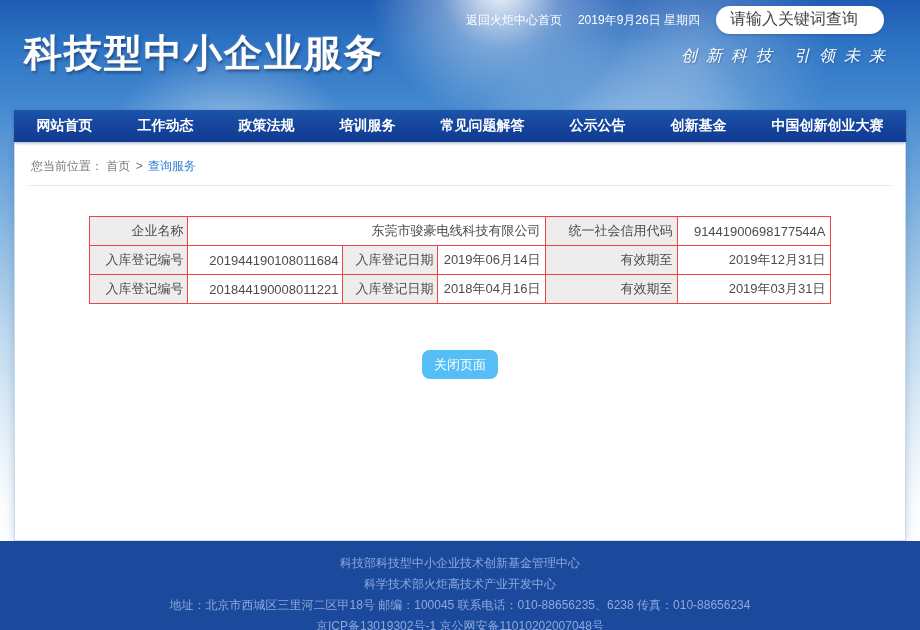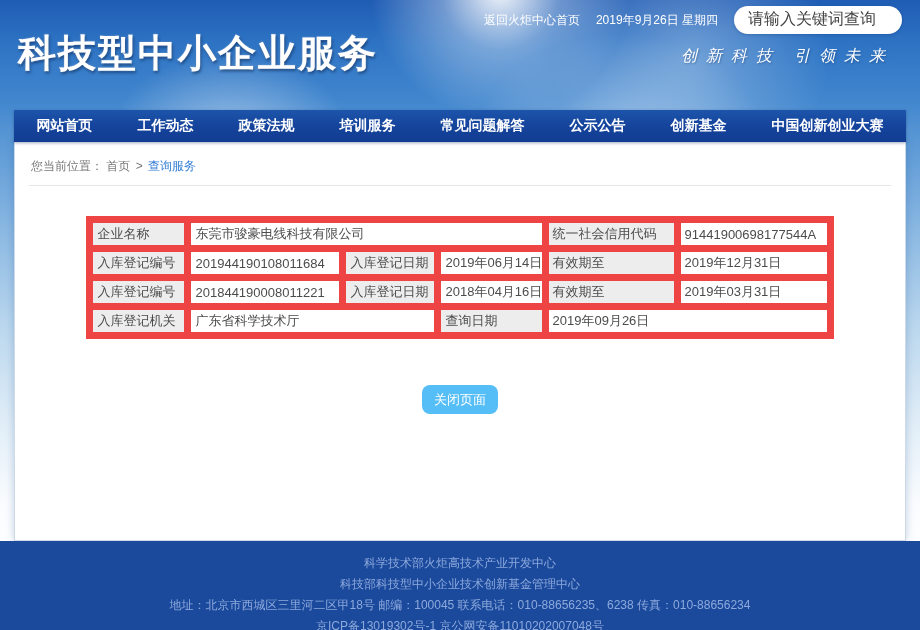--- a/index.html
+++ b/index.html
@@ -15,39 +15,39 @@
       radial-gradient(circle at 500px -10px, rgba(255,255,255,.95) 0px, rgba(255,255,255,.35) 60px, rgba(255,255,255,0) 130px),
       radial-gradient(circle at 690px 55px, rgba(255,255,255,.30) 0px, rgba(255,255,255,0) 140px),
       radial-gradient(ellipse at 230px 138px, rgba(255,255,255,.45) 0px, rgba(255,255,255,0) 120px),
       radial-gradient(ellipse at 620px 150px, rgba(255,255,255,.40) 0px, rgba(255,255,255,0) 150px),
       linear-gradient(180deg,#1f5cb4 0px,#2e74c4 45px,#4186ce 100px,#5d9ad6 145px,#8ab8e2 230px,#bcd8ee 330px,#e3eff8 430px,#fafcfe 505px,#ffffff 560px);
   }
 
   
   .topbar {
     position:absolute; top:0; right:0; height:40px; z-index:3;
-    display:flex; align-items:center; gap:16px; padding-right:18px;
+    display:flex; align-items:center; gap:16px; padding-right:36px;
     color:#fff; font-size:12px;justify-content:center;
   }
   .topbar a { color:#fff; text-decoration:none; }
   .searchbox {
     width:168px; height:28px; background:#fff; border-radius:15px;
     display:flex; align-items:center; padding:0 8px 0 14px;
     box-shadow:0 1px 3px rgba(0,40,100,.25);
   }
   .searchbox input {
     flex:1; border:none; outline:none; font-size:16px; color:#333;
     font-family:Liberation Mono, monospace; background:transparent;
   }
   .searchbox input::placeholder { color:#444; opacity:1; }
   .search-btn { border:none; background:transparent; cursor:pointer; display:flex; align-items:center; }
 
   
   .site-title {
-    position:absolute; left:18px; top:28px; z-index:2;
+    position:absolute; left:24px; top:28px; z-index:2;
     font-size:38px; font-weight:bold; color:#fff; letter-spacing:2px;
     text-shadow:1px 2px 3px rgba(0,25,70,.55), 0 0 2px rgba(255,255,255,.4);
   }
   .slogan {
     position:absolute; right:26px; top:46px; z-index:2;
     font-family:"Liberation Serif","DejaVu Serif",serif; font-style:italic;
     font-size:16px; color:#fff; letter-spacing:9px; white-space:nowrap;
     text-shadow:1px 1px 2px rgba(0,30,80,.35);
   }
 
@@ -80,21 +80,21 @@
 
   .result-title {
     margin-top:34px; text-align:center;
     font-size:16px; font-weight:bold; color:var(--title-blue,#1e5fc2); letter-spacing:1px;
   }
 
   .result-table {
     margin:30px auto 0; width:740px; border-collapse:collapse; table-layout:fixed;
   }
   .result-table td {
-    border:7px solid #ef4444; height:29px; text-align:left;
+    border:1px solid #ef4444; height:29px; text-align:right;
     font-size:13px; color:#4c4c4c; padding:0 4px; overflow:hidden; white-space:nowrap;
   }
   .result-table td.label { background:#ededed; }
 
   .close-btn {
     display:block; margin:46px auto 0; width:76px; height:29px;
     background:var(--btn-blue,#55bef6); color:#fff; border:none; border-radius:8px;
     font-size:13px; cursor:pointer; font-family:"Liberation Sans","DejaVu Sans",sans-serif;
   }
 
@@ -177,31 +177,25 @@
             <td class="value">2019年12月31日</td>
           </tr>
           <tr>
             <td class="label">入库登记编号</td>
             <td class="value">201844190008011221</td>
             <td class="label">入库登记日期</td>
             <td class="value">2018年04月16日</td>
             <td class="label">有效期至</td>
             <td class="value">2019年03月31日</td>
           </tr>
-          <tr>
-            <td class="label">入库登记机关</td>
-            <td class="value" colspan="2">广东省科学技术厅</td>
-            <td class="label">查询日期</td>
-            <td class="value" colspan="2">2019年09月26日</td>
-          </tr>
         </tbody>
     </table>
 
     <button class="close-btn">关闭页面</button>
   </main>
 
   <footer class="footer">
+      <div class="footer-line">科技部科技型中小企业技术创新基金管理中心</div>
       <div class="footer-line">科学技术部火炬高技术产业开发中心</div>
-      <div class="footer-line">科技部科技型中小企业技术创新基金管理中心</div>
       <div class="footer-line">地址：北京市西城区三里河二区甲18号 邮编：100045 联系电话：010-88656235、6238 传真：010-88656234</div>
       <div class="footer-line">京ICP备13019302号-1 京公网安备11010202007048号</div>
     </footer>
 </div>
 
 </body></html>

